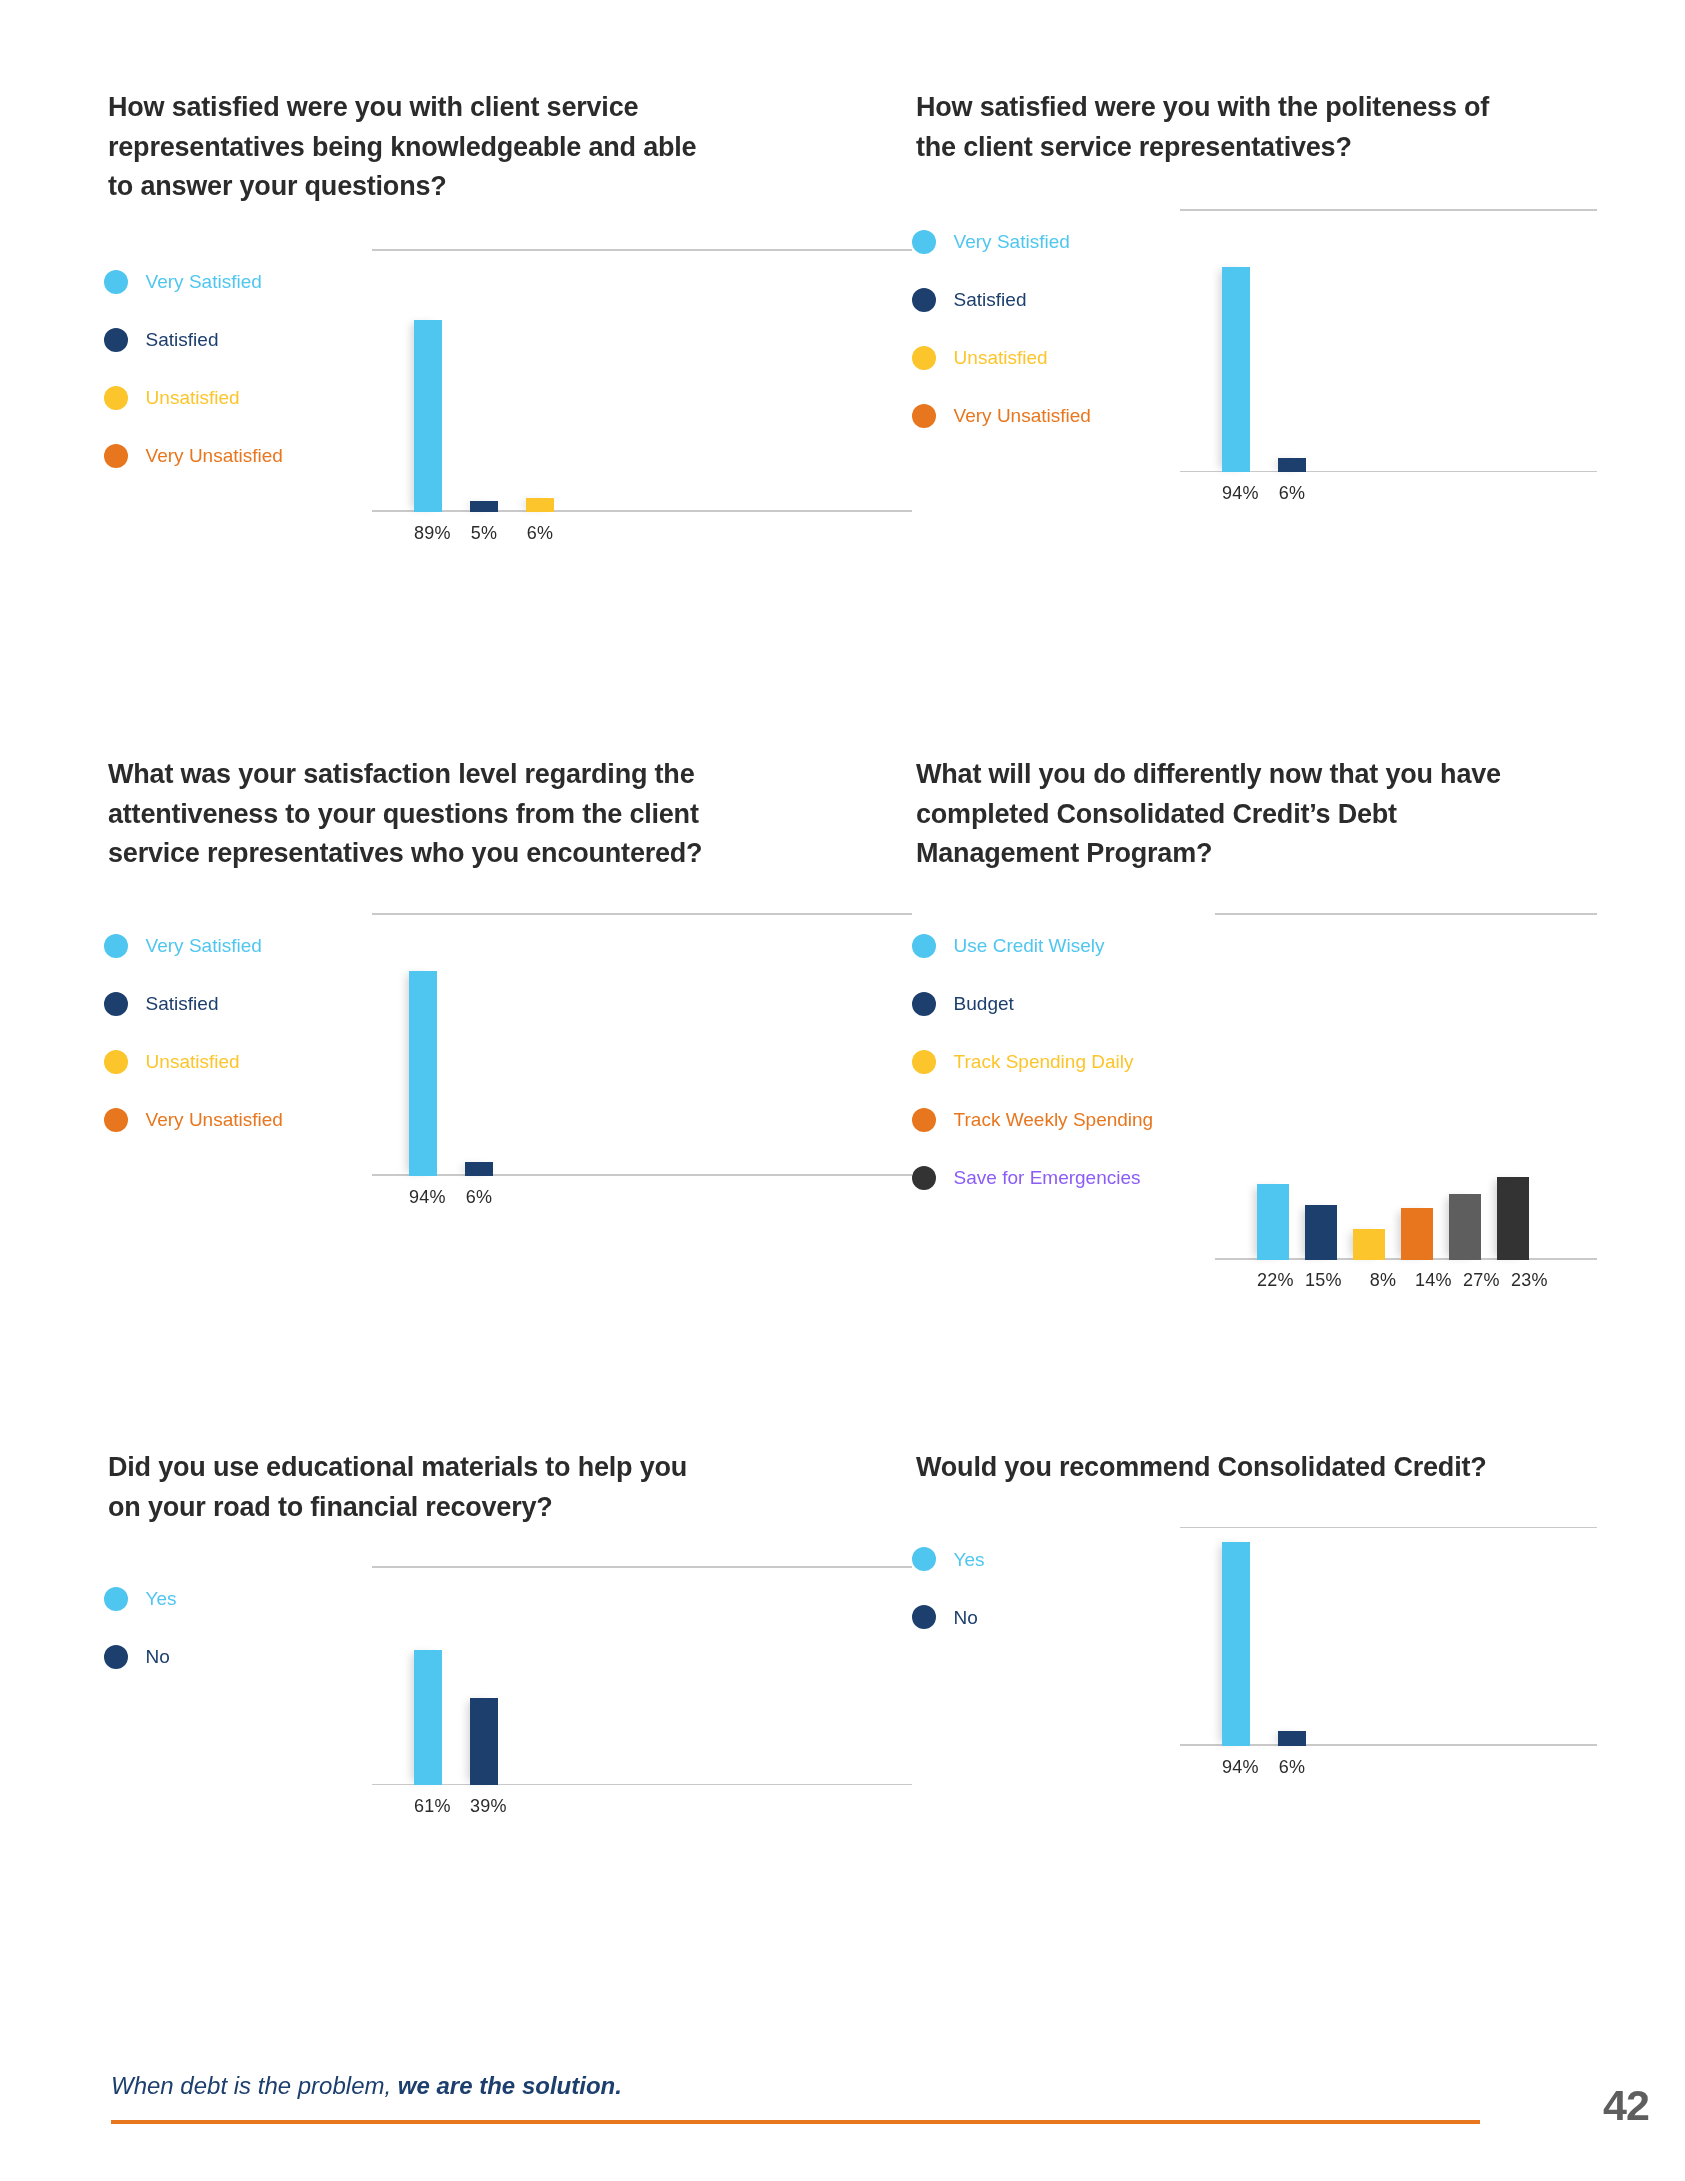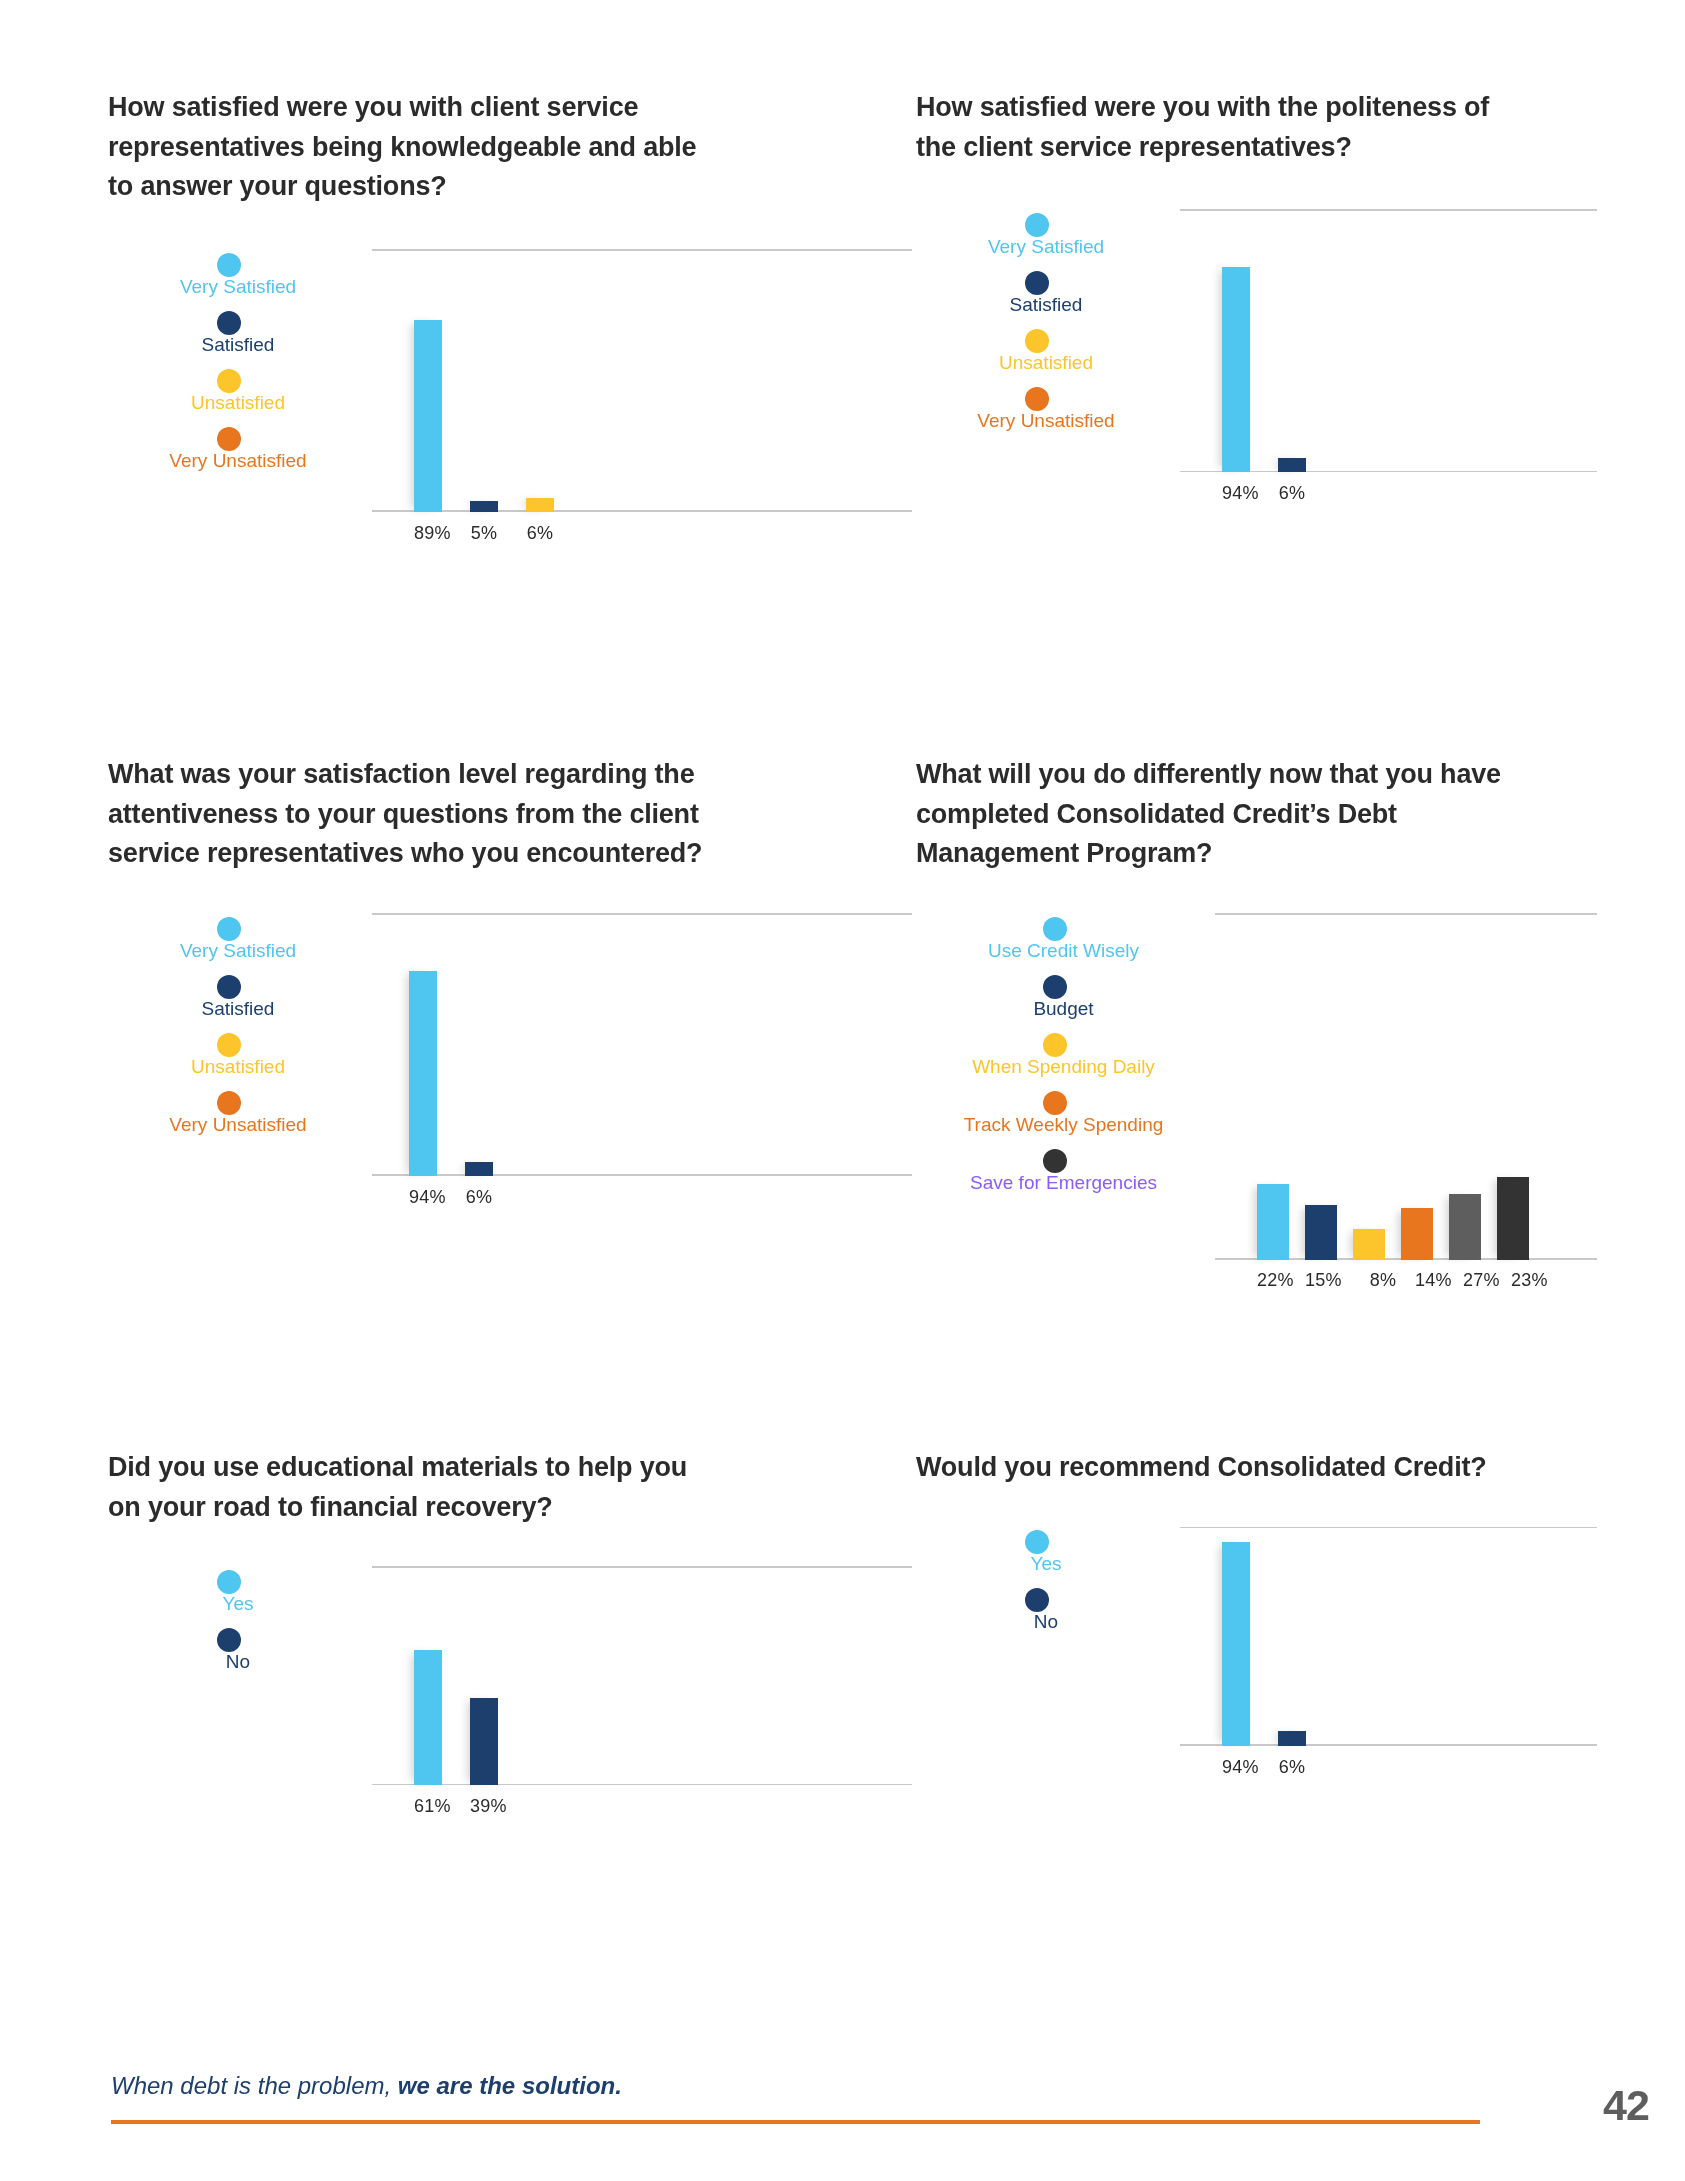--- a/index.html
+++ b/index.html
@@ -52,21 +52,20 @@
 
   .legend {
     padding-top: 3.5px;
     flex: 0 0 auto;
     width: 268px;
   }
   .legend-item {
     display: flex;
     align-items: center;
     height: 58px;
-    flex-direction: column;
   }
   .legend-dot {
     width: 24px; height: 24px;
     border-radius: 50%;
     flex: 0 0 auto;
     margin-right: 17.6px;
   }
   .legend-label {
     font-size: 19px;
     line-height: 1;
@@ -292,21 +291,21 @@
           <div class="legend-item">
             <span class="legend-dot" style="background:#4FC6F0"></span>
             <span class="legend-label" style="color:#4FC6F0">Use Credit Wisely</span>
           </div>
           <div class="legend-item">
             <span class="legend-dot" style="background:#1C3F6E"></span>
             <span class="legend-label" style="color:#1C3F6E">Budget</span>
           </div>
           <div class="legend-item">
             <span class="legend-dot" style="background:#FCC52B"></span>
-            <span class="legend-label" style="color:#FCC52B">When Spending Daily</span>
+            <span class="legend-label" style="color:#FCC52B">Track Spending Daily</span>
           </div>
           <div class="legend-item">
             <span class="legend-dot" style="background:#E8761E"></span>
             <span class="legend-label" style="color:#E8761E">Track Weekly Spending</span>
           </div>
           <div class="legend-item">
             <span class="legend-dot" style="background:#333333"></span>
             <span class="legend-label" style="color:#8b5cf6">Save for Emergencies</span>
           </div>
         </div>

